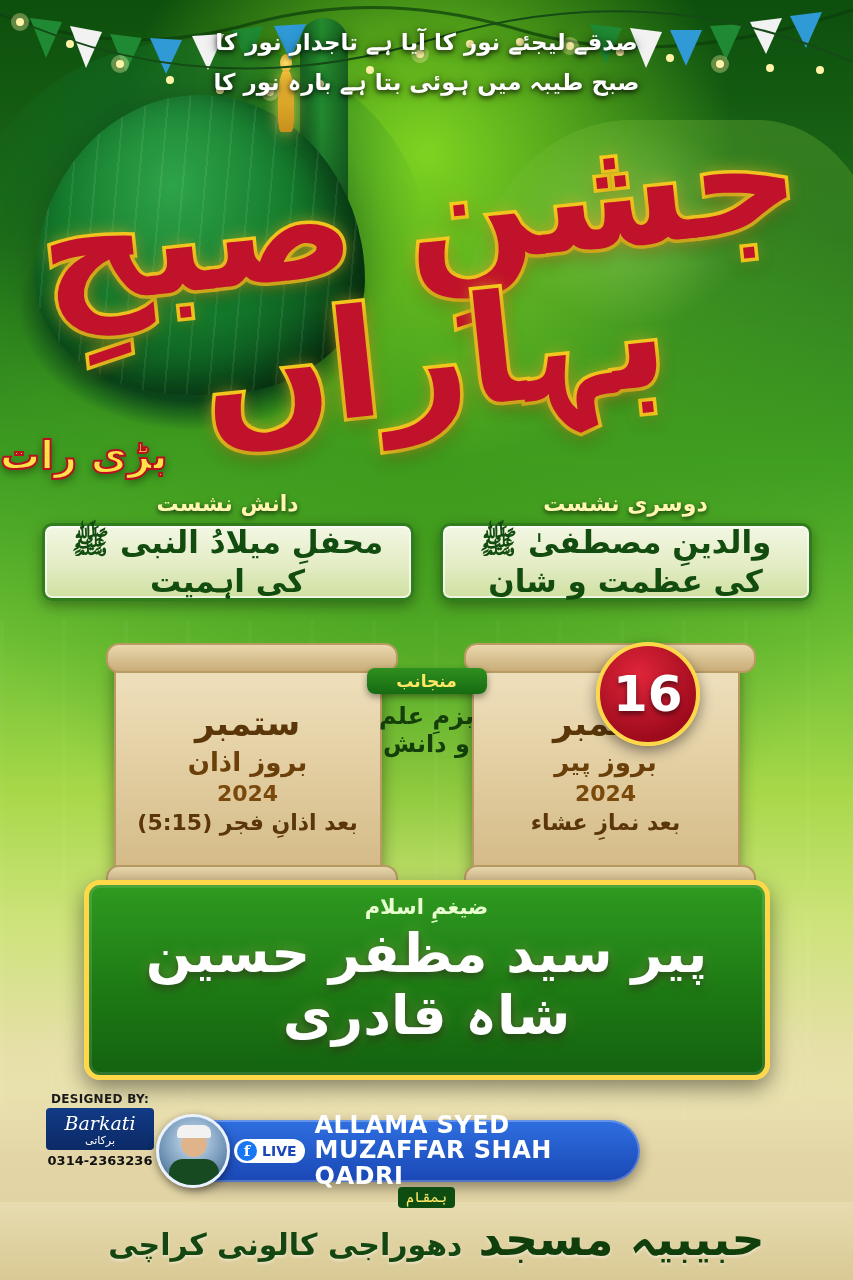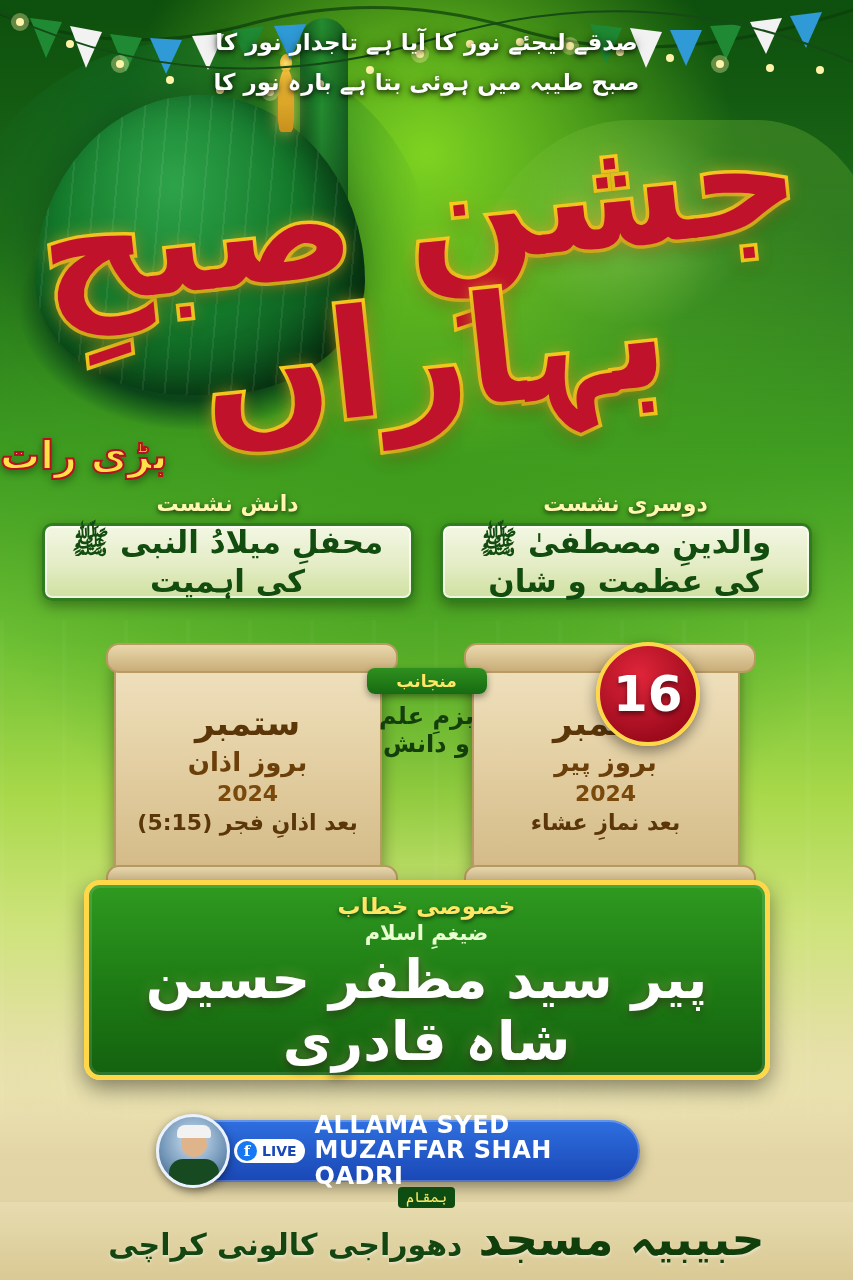--- a/index.html
+++ b/index.html
@@ -375,25 +375,32 @@
     </div>
   </div>
 
   <div class="mid-banner">
     <div class="ribbon">منجانب</div>
     <div class="line1">بزمِ علم</div>
     <div class="line2">و دانش</div>
   </div>
 
   <div class="speaker-panel">
-    <div class="speaker-tag">خصوصی خطاب</div>
     <div class="speaker-sub">ضیغمِ اسلام</div>
     <div class="speaker-name">پیر سید مظفر حسین شاہ قادری</div>
   </div>
 
+  <div class="designer">
+    <div class="designer-title">DESIGNED BY:</div>
+    <div class="designer-logo">
+      <div class="bn">Barkati</div>
+      <div class="ur">برکاتی</div>
+    </div>
+    <div class="designer-phone">0314-2363236</div>
+  </div>
 
   <div class="live-bar">
     <div class="live-avatar">
       <div class="body"></div>
       <div class="head"></div>
       <div class="cap"></div>
     </div>
     <div class="fb-badge">
       <span class="fb-circle">f</span>
       <span>LIVE</span>

